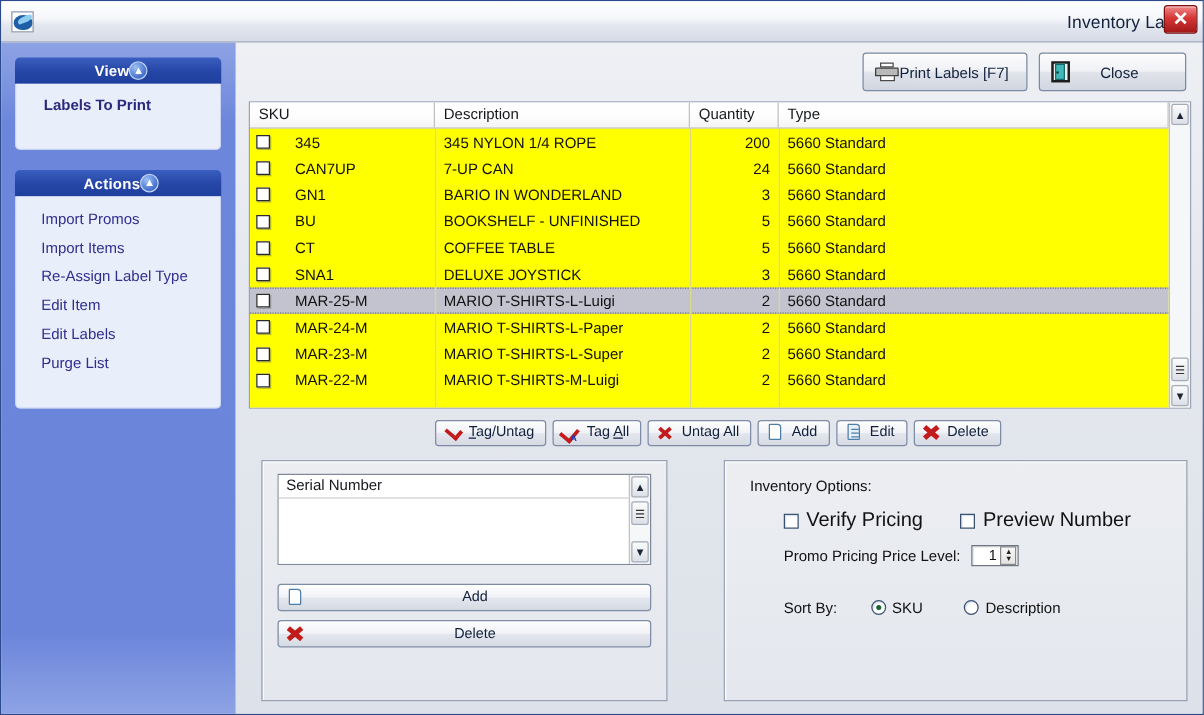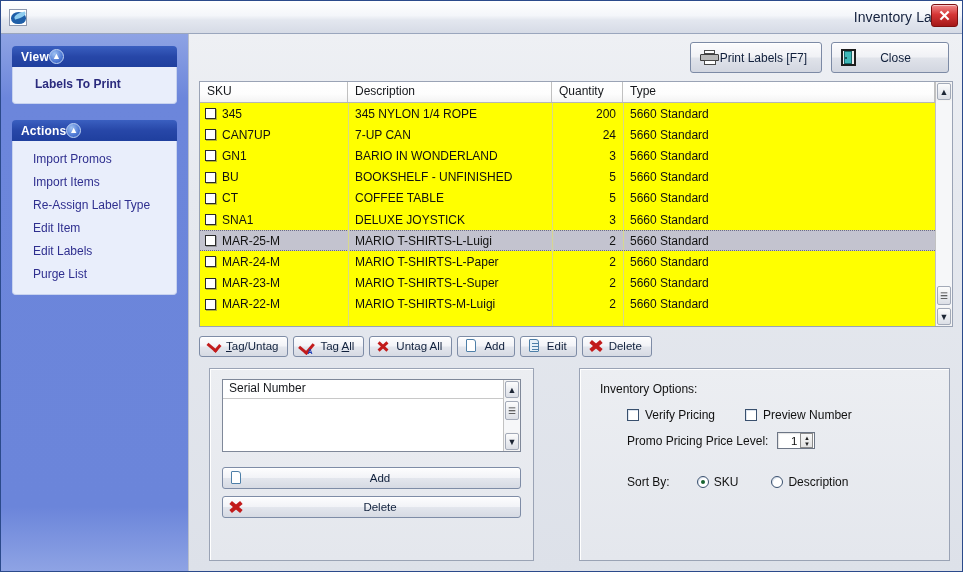--- a/index.html
+++ b/index.html
@@ -68,38 +68,38 @@
     flex: 0 0 188px;
     background: linear-gradient(180deg,#8ea3e4 0%,#6c86db 12%,#6b85da 88%,#8ea3e4 100%);
     border-right: 1px solid #b9bfcc;
     padding: 12px 11px 0 11px;
   }
   .panel { margin-bottom: 16px; }
   .panel-head {
     height: 21px;
     background: linear-gradient(180deg,#3a5fc0 0%,#2747a8 50%,#1f3f9e 100%);
     border-radius: 4px 4px 0 0;
-    display: flex; align-items: center; justify-content: flex-start;
+    display: flex; align-items: center; justify-content: center;
     padding: 0 4px 0 9px;
     color: #ffffff; font-size: 12px; font-weight: bold;
     letter-spacing: .2px;
   }
   .chev {
     width: 15px; height: 15px; border-radius: 50%;
     background: radial-gradient(circle at 35% 30%, #9fc2f2 0%, #4f79d4 60%, #2a55b5 100%);
     border: 1px solid #bfd4f5;
     display: flex; align-items: center; justify-content: center;
     font-size: 9px; color: #fff; line-height: 1;
     cursor: pointer;
   }
   .panel-body {
     background: #e9eefb;
     border: 1px solid #c8d3ef; border-top: none;
     border-radius: 0 0 4px 4px;
-    padding: 7px 0 8px 0;
+    padding: 7px 0 24px 0;
   }
   .panel-item {
     font-size: 12px; color: #2f2f8f;
     padding: 2px 0 2px 22px; line-height: 17px;
     cursor: pointer; white-space: nowrap;
   }
   .panel-item.active { font-weight: bold; color: #2a2a7d; }
   .panel-body.actions .panel-item { padding-left: 20px; line-height: 19px; }
   
   .main {
@@ -150,21 +150,21 @@
     font-size: 12px; color: #16181c;
   }
   .grid-head .cell {
     padding: 2px 0 0 7px; border-right: 1px solid #c0c0c0;
     overflow: hidden; white-space: nowrap;
   }
   .grid-head .cell.first { border-right: 1px solid #c0c0c0; }
   .grid-rows { flex: 1 1 auto; background: #ffff00; position: relative; overflow: hidden; }
   .row { display: flex; height: 21.2px; font-size: 12px; color: #111; align-items: center; }
   .row .cell { padding: 0 0 0 7px; white-space: nowrap; overflow: hidden; height: 100%; display:flex; align-items:center; }
-  .row .cell.sku { display: flex; align-items: center; gap: 6px; padding-left: 5px; }
+  .row .cell.sku { display: flex; align-items: center; gap: 20px; padding-left: 5px; }
   .row .cell.qty { justify-content: flex-end; padding-right: 7px; }
   .row.selected {
     background: #c3c3cf;
     border-top: 1px dotted #6a6a86;
     border-bottom: 1px dotted #6a6a86;
   }
   .cb {
     width: 11px; height: 11px; flex: 0 0 11px;
     background: #ffffff; border: 1px solid #2a2a2a;
     box-shadow: 1px 1px 0 rgba(90,90,90,.45);
@@ -195,21 +195,21 @@
   .sb-track { flex: 1 1 auto; background: #f6f7f9; position: relative; }
   .sb-thumb {
     position: absolute; left: 1px; right: 1px; bottom: 2px; height: 19px;
     background: linear-gradient(180deg,#fcfcfc 0%,#eceef2 50%,#dcdfe6 100%);
     border: 1px solid #a3aab8; border-radius: 2px;
     display: flex; align-items: center; justify-content: center;
     font-size: 9px; color: #333; cursor: pointer;
   }
   
   .actstrip {
-    flex: 0 0 30px; display: flex; justify-content: flex-start; align-items: center;
+    flex: 0 0 30px; display: flex; justify-content: center; align-items: center;
     gap: 5px; padding-right: 3px;
   }
   .sm-btn {
     height: 21px;
     background: linear-gradient(180deg,#fdfdfe 0%,#f2f3f7 48%,#e3e6ed 52%,#d6dae3 100%);
     border: 1px solid #7e8ca6; border-radius: 3px;
     display: flex; align-items: center; gap: 6px;
     padding: 0 9px 0 6px;
     font-size: 11.5px; color: #10203c;
     box-shadow: inset 0 1px 0 #ffffff;
@@ -269,21 +269,21 @@
     padding: 1px 0 0 6px; border-bottom: 1px solid #c8c8c8;
     background: #ffffff;
   }
   .serial-body { flex: 1 1 auto; background: #ffffff; }
   .serial-list-inner { flex: 1 1 auto; display: flex; min-height: 0;}
   .serial-cols { flex: 1 1 auto; display: flex; flex-direction: column; min-width:0;}
   .serial-btns { flex: 0 0 82px; padding-top: 1px; display: flex; flex-direction: column; gap: 7px; }
   .serial-btns .sm-btn { height: 22px; justify-content: center; }
   .group.printing { flex: 1 1 auto; padding: 13px 0 0 20px; }
   .po-title { font-size: 12px; color: #111; margin-bottom: 12px; }
-  .po-row { display: flex; align-items: center; font-size: 12px; color: #111; margin-bottom: 10px; padding-left: 27px;}
+  .po-row { display: flex; align-items: center; font-size: 16px; color: #111; margin-bottom: 10px; padding-left: 27px;}
   .po-row .chk { display:flex; align-items:center; gap:6px; margin-right: 30px; cursor:pointer;}
   .chkbox {
     width: 12px; height: 12px; background:#fff; border:1px solid #39506e;
     box-shadow: inset 1px 1px 0 #dce4ef;
   }
   .po-row2 { display:flex; align-items:center; gap: 9px; font-size:12px; color:#111; padding-left: 27px; margin-bottom: 16px;}
   .spin {
     width: 38px; height: 17px; background:#fff; border:1px solid #6c7585;
     display:flex; align-items:center; box-shadow: inset 1px 1px 1px rgba(0,0,0,.12);
   }

